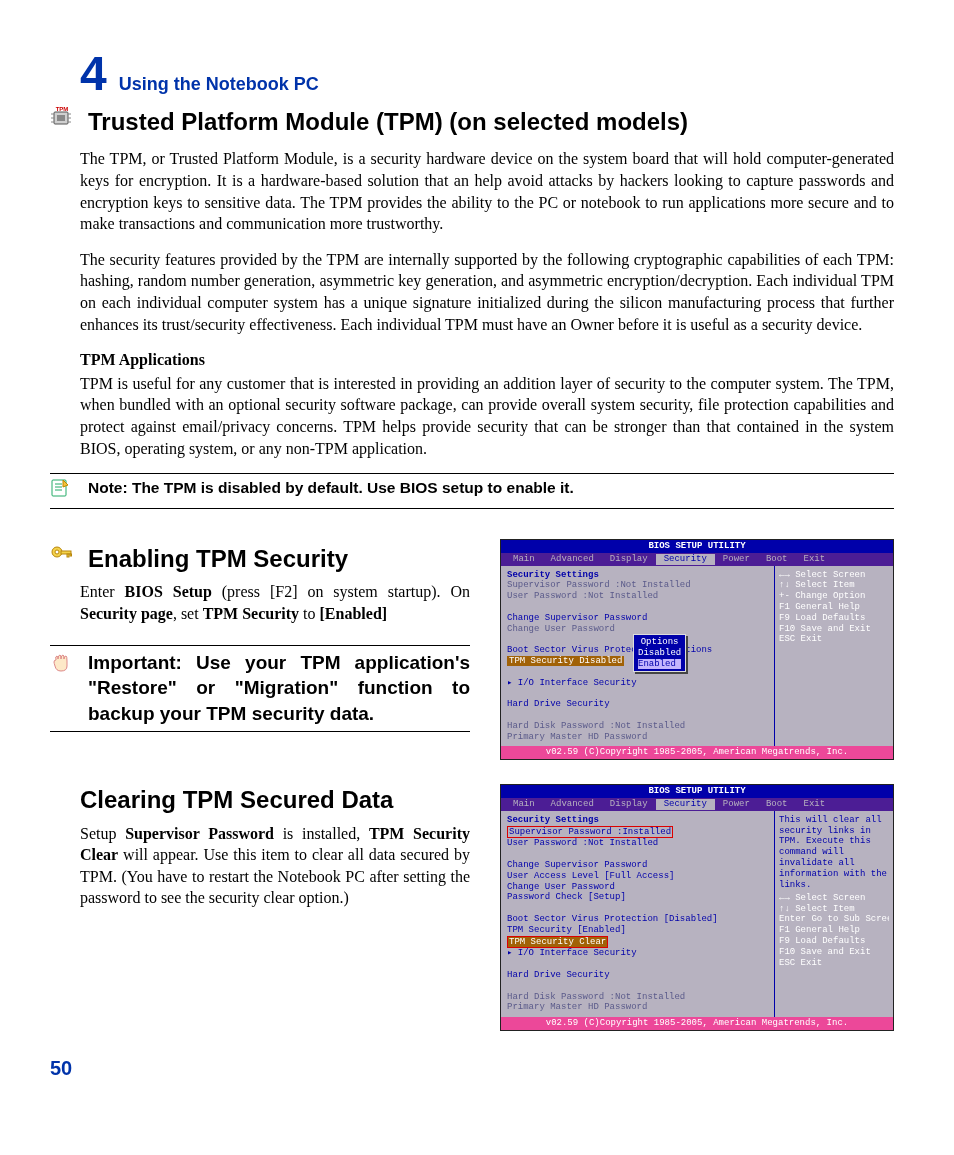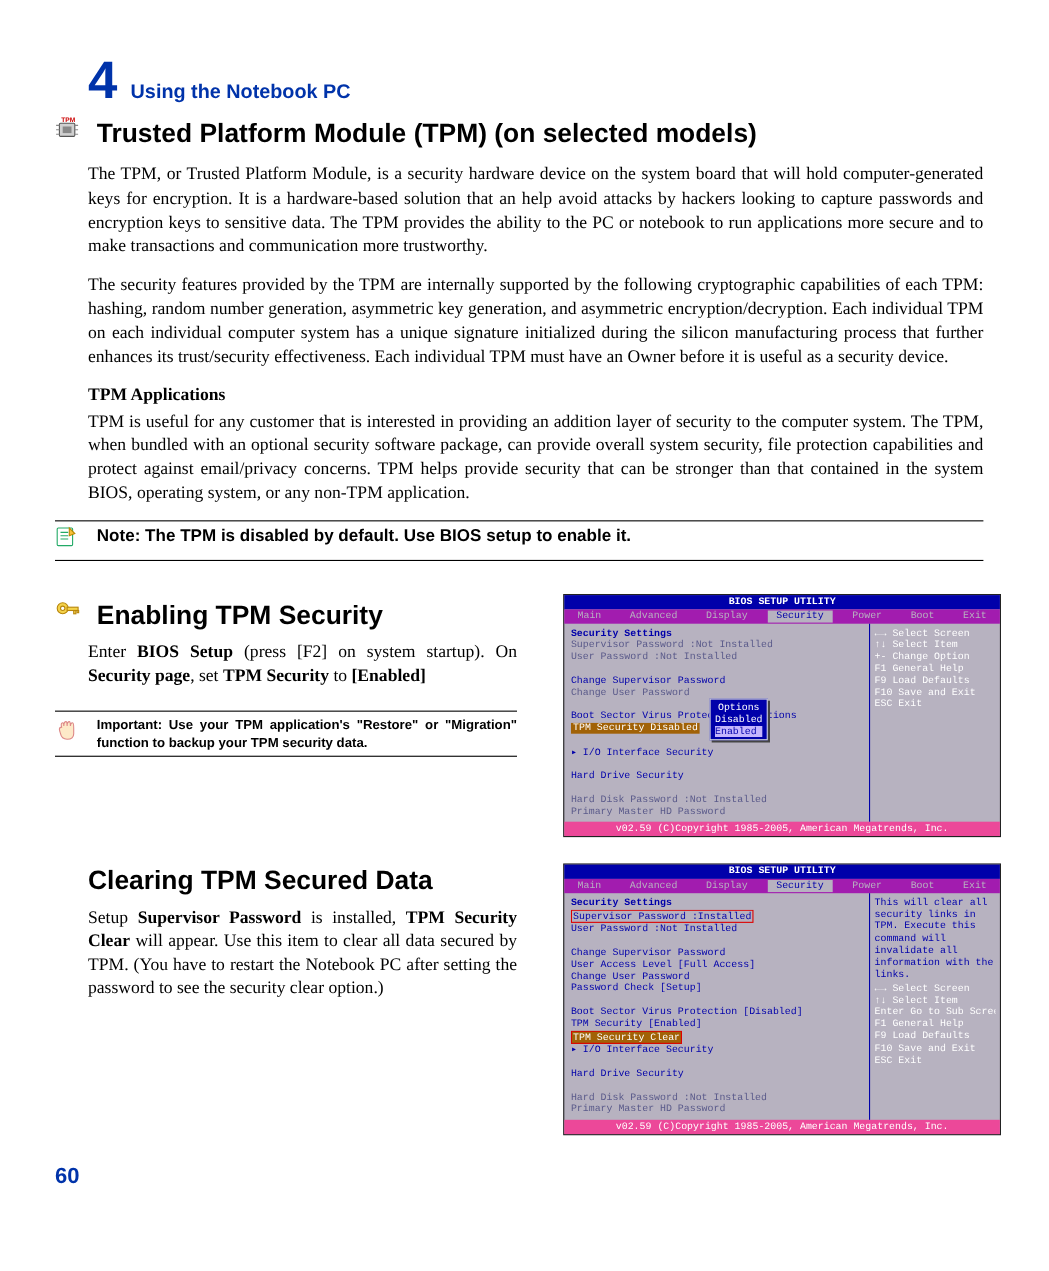--- a/index.html
+++ b/index.html
@@ -76,32 +76,32 @@
     font-size: 15.5px;
   }
   .note-box .icon-cell { width: 28px; flex-shrink: 0; }
   .two-col {
     display: flex;
     gap: 30px;
     align-items: flex-start;
     margin-bottom: 24px;
   }
   .left-col { flex: 0 0 390px; }
-  .right-col { flex: 1; margin-left: 12px; }
+  .right-col { flex: 1; }
   .callout {
     border-top: 1px solid #000;
     border-bottom: 1px solid #000;
     display: flex;
     align-items: flex-start;
     gap: 10px;
     margin-left: -30px;
     padding: 4px 0;
     font-family: Arial, Helvetica, sans-serif;
     font-weight: bold;
-    font-size: 12px;
+    font-size: 19px;
     text-align: justify;
   }
   .callout .icon-cell { width: 28px; flex-shrink: 0; }
   .page-num {
     font-family: Arial, Helvetica, sans-serif;
     font-size: 20px;
     font-weight: bold;
     color: #0033aa;
     margin-top: 8px;
     margin-left: -30px;
@@ -118,24 +118,23 @@
   }
   .bios-title {
     background: #0000aa;
     color: #fff;
     text-align: center;
     padding: 1px 0;
     font-weight: bold;
   }
   .bios-tabs {
     display: flex;
-    background: #a21caf;
+    background: #4c1d95;
     color: #b7b2c0;
     padding: 1px 4px;
-    gap: 10px;
   }
   .bios-tabs span { padding: 0 8px; }
   .bios-tabs .active {
     background: #b7b2c0;
     color: #0000aa;
   }
   .bios-body {
     display: flex;
     min-height: 170px;
   }
@@ -340,13 +339,13 @@
           <div class="bios-line bios-white">F9    Load Defaults</div>
           <div class="bios-line bios-white">F10   Save and Exit</div>
           <div class="bios-line bios-white">ESC   Exit</div>
         </div>
       </div>
       <div class="bios-footer">v02.59 (C)Copyright 1985-2005, American Megatrends, Inc.</div>
     </div>
   </div>
 </div>
 
-<div class="page-num">60</div>
+<div class="page-num">50</div>
 
 </body></html>

